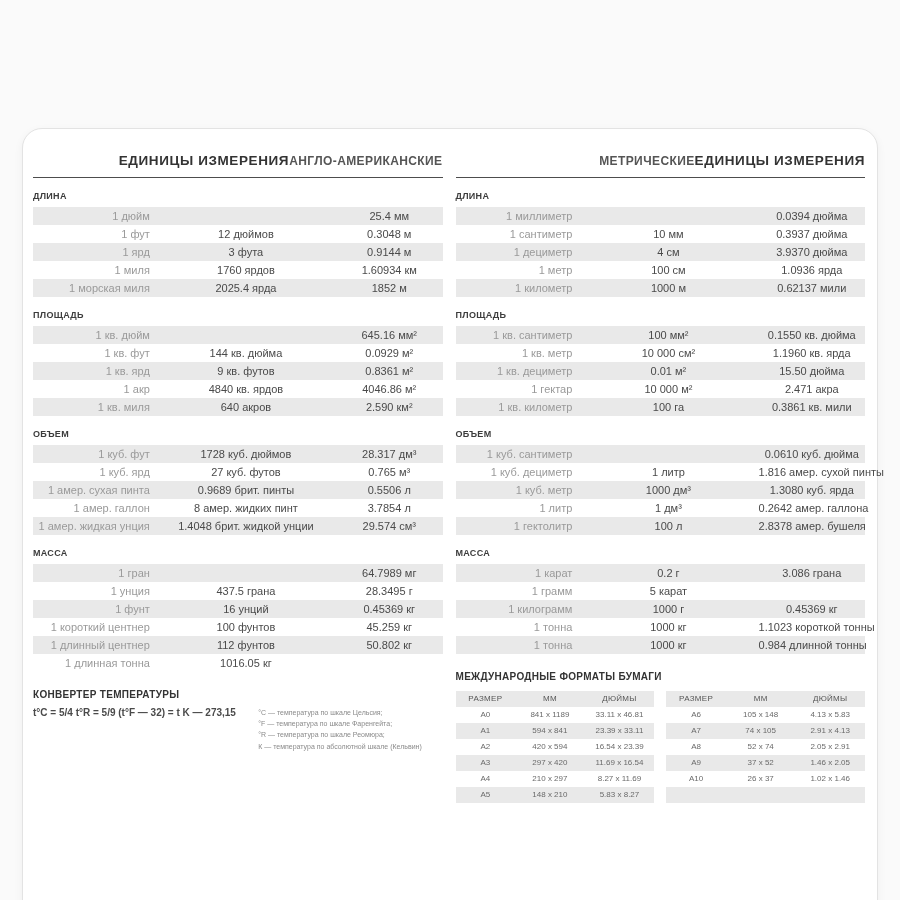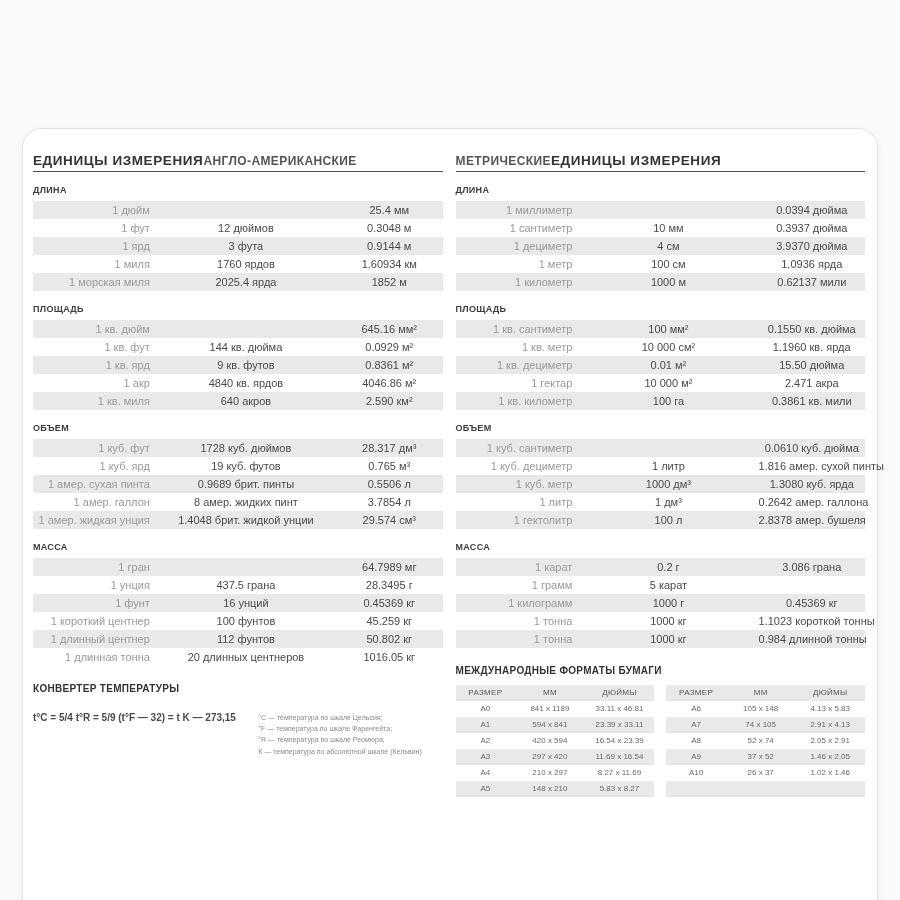--- a/index.html
+++ b/index.html
@@ -11,35 +11,35 @@
   .page{
     position:absolute;left:22px;top:128px;width:856px;height:812px;
     background:#ffffff;border:1px solid #e3e3e3;border-radius:20px;
     box-shadow:0 3px 10px rgba(0,0,0,0.05);
     box-sizing:border-box;padding:24px 12px 0 10px;
     display:grid;grid-template-columns:1fr 1fr;column-gap:13px;
     align-content:start;
   }
   .col{min-width:0;}
   .col-header{
-    display:flex;justify-content:flex-start;align-items:baseline;
-    border-bottom:1.5px solid #4d4d4d;padding-bottom:3px;
+    display:flex;justify-content:flex-end;align-items:baseline;
+    border-bottom:1.5px solid #4d4d4d;padding-bottom:9px;
   }
   .hdr-big{font-size:13.5px;font-weight:bold;letter-spacing:0.6px;color:#333;}
   .hdr-small{font-size:12px;font-weight:bold;letter-spacing:0.4px;color:#555;}
   .sec-title{font-size:9px;font-weight:bold;color:#3c3c3c;letter-spacing:0.3px;margin:13px 0 6px 0;}
   .rows{display:block;}
   .row{display:grid;grid-template-columns:30% 44% 26%;height:18px;line-height:18px;font-size:11px;}
   .row:nth-child(odd){background:#e9e9e9;}
   .c0{text-align:right;color:#9a9a9a;padding-right:6px;white-space:nowrap;}
   .c1{text-align:center;color:#4a4a4a;white-space:nowrap;}
   .c2{text-align:center;color:#4a4a4a;white-space:nowrap;}
   .temp{margin-top:17px;}
   .temp-title{font-size:10px;font-weight:bold;color:#333;letter-spacing:0.3px;}
-  .temp-body{display:flex;margin-top:18px;}
+  .temp-body{display:flex;margin-top:7px;}
   .formula{flex:0 0 55%;font-size:10px;font-weight:bold;color:#4a4a4a;}
   .notes{flex:1;font-size:7px;color:#8a8a8a;line-height:1.6;}
   .note-line{white-space:nowrap;}
   .paper{margin-top:17px;}
   .paper-title{font-size:10px;font-weight:bold;color:#333;letter-spacing:0.3px;margin-bottom:9px;}
   .paper-tables{display:flex;gap:12px;}
   .ptable{flex:1;min-width:0;}
   .prow{display:grid;grid-template-columns:30% 35% 35%;height:16px;line-height:16.5px;font-size:8px;text-align:center;color:#6a6a6a;}
   .prow:nth-child(odd){background:#e9e9e9;}
   .prow.head{color:#555;letter-spacing:0.3px;}
@@ -113,21 +113,21 @@
         </div>
         <div class="sec-title">ОБЪЕМ</div>
         <div class="rows">
           <div class="row">
             <span class="c0">1 куб. фут</span>
             <span class="c1">1728 куб. дюймов</span>
             <span class="c2">28.317 дм³</span>
           </div>
           <div class="row">
             <span class="c0">1 куб. ярд</span>
-            <span class="c1">19 куб. футов</span>
+            <span class="c1">27 куб. футов</span>
             <span class="c2">0.765 м³</span>
           </div>
           <div class="row">
             <span class="c0">1 амер. сухая пинта</span>
             <span class="c1">0.9689 брит. пинты</span>
             <span class="c2">0.5506 л</span>
           </div>
           <div class="row">
             <span class="c0">1 амер. галлон</span>
             <span class="c1">8 амер. жидких пинт</span>
@@ -161,21 +161,20 @@
             <span class="c1">100 фунтов</span>
             <span class="c2">45.259 кг</span>
           </div>
           <div class="row">
             <span class="c0">1 длинный центнер</span>
             <span class="c1">112 фунтов</span>
             <span class="c2">50.802 кг</span>
           </div>
           <div class="row">
             <span class="c0">1 длинная тонна</span>
-            <span class="c1">20 длинных центнеров</span>
             <span class="c2">1016.05 кг</span>
           </div>
         </div>
       </div>
     <div class="temp">
       <div class="temp-title">КОНВЕРТЕР ТЕМПЕРАТУРЫ</div>
       <div class="temp-body">
         <div class="formula">t°C = 5/4 t°R = 5/9 (t°F — 32) = t K — 273,15</div>
         <div class="notes">
             <div class="note-line">°C — температура по шкале Цельсия;</div>

